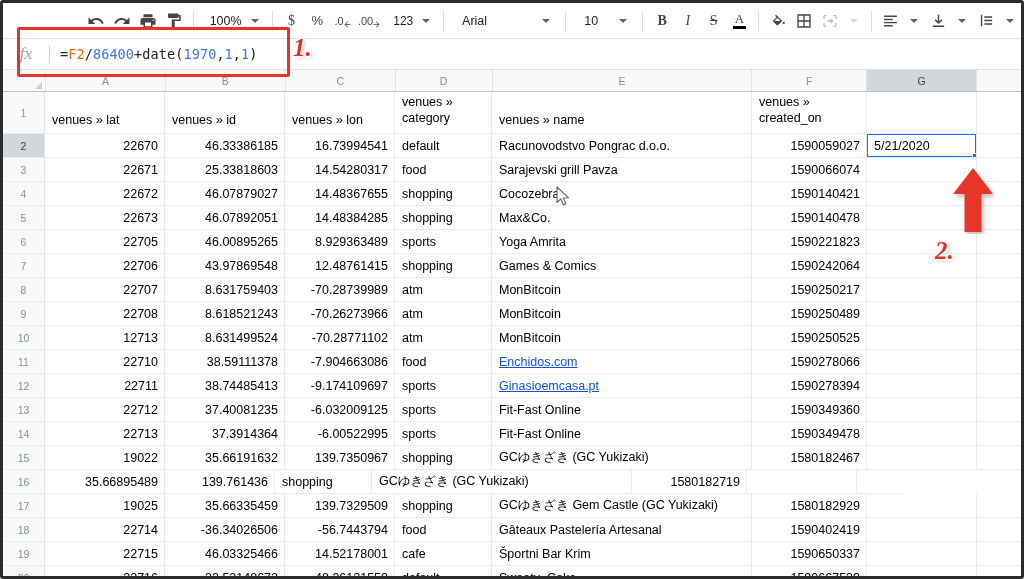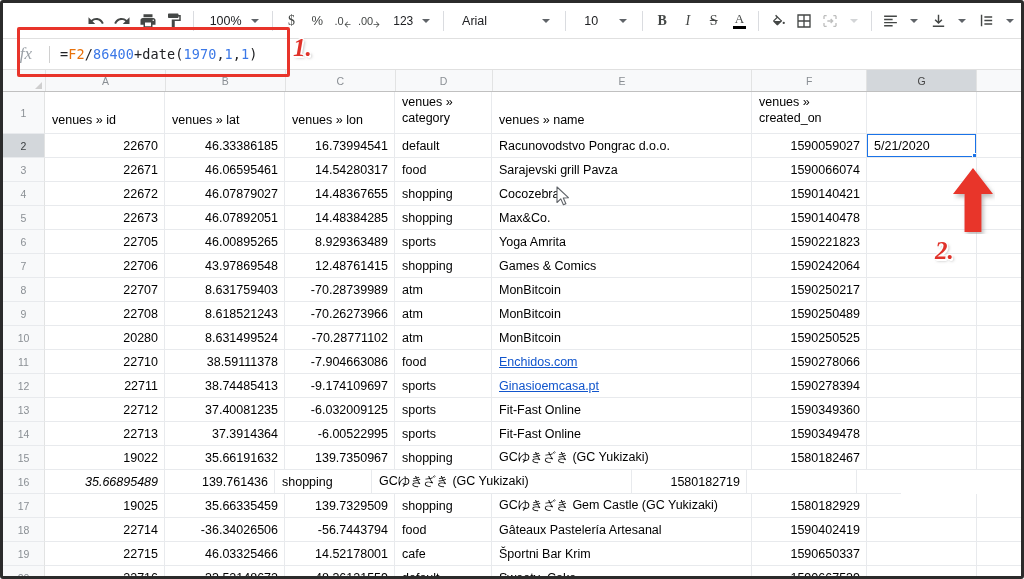--- a/index.html
+++ b/index.html
@@ -265,22 +265,22 @@
       <div class="chcell" style="width:110px">C</div>
       <div class="chcell" style="width:97px">D</div>
       <div class="chcell" style="width:260px">E</div>
       <div class="chcell" style="width:115px">F</div>
       <div class="chcell sel" style="width:110px">G</div>
       <div class="chcell" style="width:44px;border-right:none"></div>
     </div>
 
     <div class="row hdr">
       <div class="rnum">1</div>
+      <div class="cell txt hdrtxt" style="width:120px">venues » lat</div>
       <div class="cell txt hdrtxt" style="width:120px">venues » id</div>
-      <div class="cell txt hdrtxt" style="width:120px">venues » lat</div>
       <div class="cell txt hdrtxt" style="width:110px">venues » lon</div>
       <div class="cell txt hdrtxt" style="width:97px;align-items:center">
         <div>
             <span>venues »</span>
             <span>category</span>
           </div>
       </div>
       <div class="cell txt hdrtxt" style="width:260px">venues » name</div>
       <div class="cell txt hdrtxt" style="width:115px;align-items:center">
         <div>
@@ -302,21 +302,21 @@
           <div class="cell txt" style="width: 260px;">Racunovodstvo Pongrac d.o.o.</div>
           <div class="cell num" style="width: 115px;">1590059027</div>
           <div class="cell txt selcell" style="width: 110px;">5/21/2020<div class="selbox">
               <div class="fillhandle"></div>
             </div></div>
           <div class="cell txt" style="width: 44px; border-right: none;"></div>
         </div>
         <div class="row">
           <div class="rnum">3</div>
           <div class="cell num" style="width: 120px;">22671</div>
-          <div class="cell num" style="width: 120px;">46.06595461</div>
+          <div class="cell num" style="width: 120px;">25.33818603</div>
           <div class="cell num" style="width: 110px;">14.54280317</div>
           <div class="cell txt" style="width: 97px;">food</div>
           <div class="cell txt" style="width: 260px;">Sarajevski grill Pavza</div>
           <div class="cell num" style="width: 115px;">1590066074</div>
           <div class="cell txt" style="width: 110px;"></div>
           <div class="cell txt" style="width: 44px; border-right: none;"></div>
         </div>
         <div class="row">
           <div class="rnum">4</div>
           <div class="cell num" style="width: 120px;">22672</div>
@@ -378,21 +378,21 @@
           <div class="cell num" style="width: 120px;">8.618521243</div>
           <div class="cell num" style="width: 110px;">-70.26273966</div>
           <div class="cell txt" style="width: 97px;">atm</div>
           <div class="cell txt" style="width: 260px;">MonBitcoin</div>
           <div class="cell num" style="width: 115px;">1590250489</div>
           <div class="cell txt" style="width: 110px;"></div>
           <div class="cell txt" style="width: 44px; border-right: none;"></div>
         </div>
         <div class="row">
           <div class="rnum">10</div>
-          <div class="cell num" style="width: 120px;">20280</div>
+          <div class="cell num" style="width: 120px;">12713</div>
           <div class="cell num" style="width: 120px;">8.631499524</div>
           <div class="cell num" style="width: 110px;">-70.28771102</div>
           <div class="cell txt" style="width: 97px;">atm</div>
           <div class="cell txt" style="width: 260px;">MonBitcoin</div>
           <div class="cell num" style="width: 115px;">1590250525</div>
           <div class="cell txt" style="width: 110px;"></div>
           <div class="cell txt" style="width: 44px; border-right: none;"></div>
         </div>
         <div class="row">
           <div class="rnum">11</div>
@@ -448,21 +448,21 @@
           <div class="cell num" style="width: 120px;">35.66191632</div>
           <div class="cell num" style="width: 110px;">139.7350967</div>
           <div class="cell txt" style="width: 97px;">shopping</div>
           <div class="cell txt" style="width: 260px;">GCゆきざき (GC Yukizaki)</div>
           <div class="cell num" style="width: 115px;">1580182467</div>
           <div class="cell txt" style="width: 110px;"></div>
           <div class="cell txt" style="width: 44px; border-right: none;"></div>
         </div>
         <div class="row">
           <div class="rnum">16</div>
-          <div class="cell num" style="width: 120px; font-style: italic;">35.66895489</div>
+          <div class="cell num" style="width: 120px;">35.66895489</div>
           <div class="cell num" style="width: 110px;">139.761436</div>
           <div class="cell txt" style="width: 97px;">shopping</div>
           <div class="cell txt" style="width: 260px;">GCゆきざき (GC Yukizaki)</div>
           <div class="cell num" style="width: 115px;">1580182719</div>
           <div class="cell txt" style="width: 110px;"></div>
           <div class="cell txt" style="width: 44px; border-right: none;"></div>
         </div>
         <div class="row">
           <div class="rnum">17</div>
           <div class="cell num" style="width: 120px;">19025</div>

